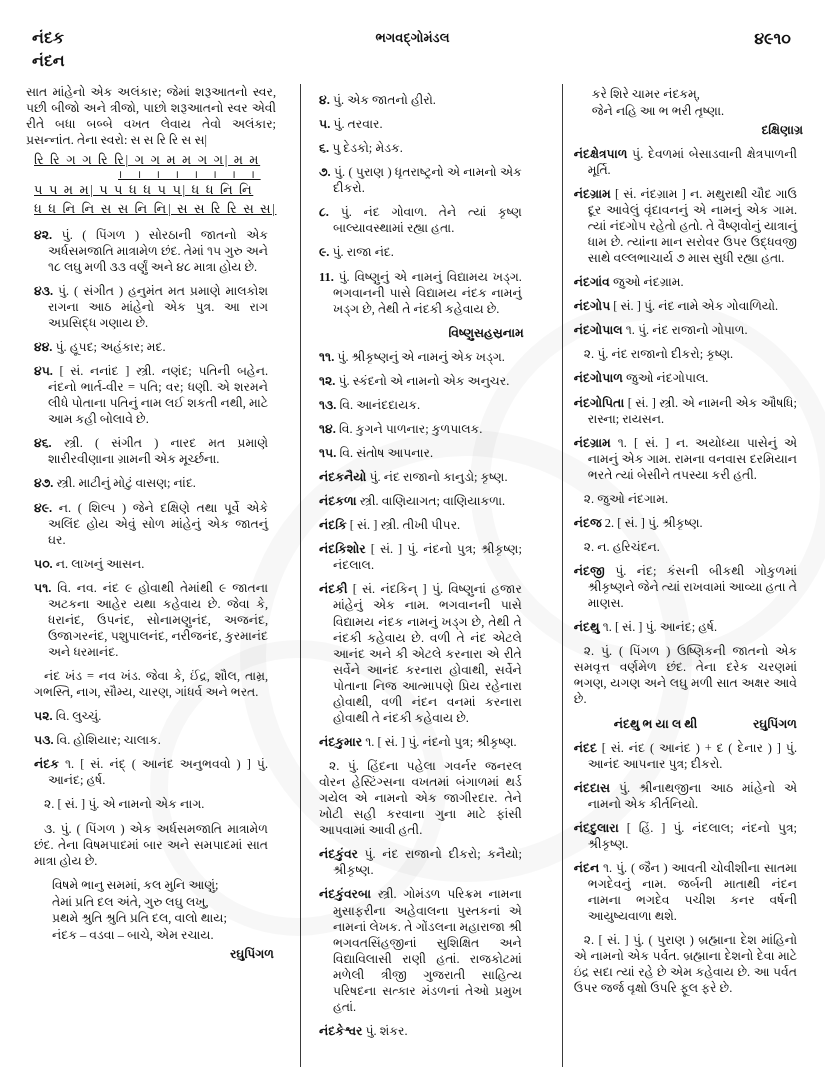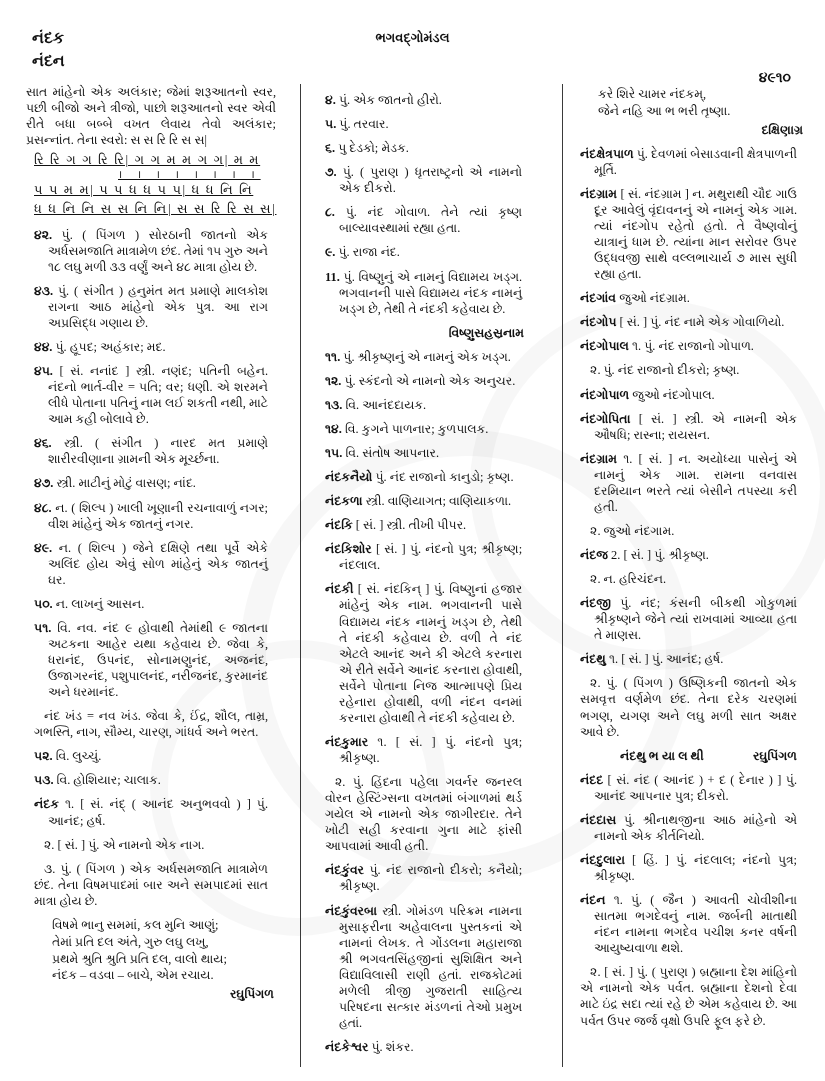--- a/index.html
+++ b/index.html
@@ -54,33 +54,32 @@
     position: absolute;
     left: 0; right: 0; top: 4px;
     text-align: center;
     font-weight: bold;
     font-size: 13px;
   }
   .rh-right {
     position: absolute;
     right: 34px; top: 4px;
     font-weight: bold;
-    font-size: 14px;
-    margin-top: 40px;
+    font-size: 16px;
   }
 
   
   .columns {
     position: absolute;
     left: 26px;
     right: 20px;
     top: 84px;
     bottom: 14px;
     display: flex;
-    gap: 16px;
+    gap: 10px;
   }
   .col {
     position: relative;
     box-sizing: border-box;
     font-size: 12.4px;
     line-height: 1.295;
     text-align: justify;
     hyphens: none;
   }
   .col-1 { width: 262px; padding-right: 12px; }
@@ -190,23 +189,20 @@
       <div class="entry">
         <p class="hang"><span class="num">૪૫.</span> <span>[ સં. નનાંદ ] સ્ત્રી. નણંદ; પતિની બહેન. નંદનો ભાર્ત-વીર = પતિ; વર; ધણી. એ શરમને લીધે પોતાના પતિનું નામ લઈ શકતી નથી, માટે આમ કહી બોલાવે છે.</span></p>
       </div>
       <div class="entry">
         <p class="hang"><span class="num">૪૬.</span> <span>સ્ત્રી. ( સંગીત ) નારદ મત પ્રમાણે શારીરવીણાના ગ્રામની એક મૂર્ચ્છના.</span></p>
       </div>
       <div class="entry">
         <p class="hang"><span class="num">૪૭.</span> <span>સ્ત્રી. માટીનું મોટું વાસણ; નાંદ.</span></p>
       </div>
       <div class="entry">
-        <p class="hang"><span class="num">૪૮.</span> <span>ન. ( શિલ્પ ) ખાલી ખૂણાની રચનાવાળું નગર; વીશ માંહેનું એક જાતનું નગર.</span></p>
-      </div>
-      <div class="entry">
         <p class="hang"><span class="num">૪૯.</span> <span>ન. ( શિલ્પ ) જેને દક્ષિણે તથા પૂર્વે એકે અલિંદ હોય એવું સોળ માંહેનું એક જાતનું ઘર.</span></p>
       </div>
       <div class="entry">
         <p class="hang"><span class="num">૫૦.</span> <span>ન. લાખનું આસન.</span></p>
       </div>
       <div class="entry">
         <p class="hang"><span class="num">૫૧.</span> <span>વિ. નવ. નંદ ૯ હોવાથી તેમાંથી ૯ જાતના અટકના આહેર યથા કહેવાય છે. જેવા કે, ધરાનંદ, ઉપનંદ, સોનામણુનંદ, અજનંદ, ઉજાગરનંદ, પશુપાલનંદ, નરીજનંદ, કુરમાનંદ અને ધરમાનંદ.</span></p>
         <p class="sense">નંદ ખંડ = નવ ખંડ. જેવા કે, ઈંદ્ર, શૌલ, તામ્ર, ગભસ્તિ, નાગ, સૌમ્ય, ચારણ, ગાંધર્વ અને ભરત.</p>
       </div>
       <div class="entry">

